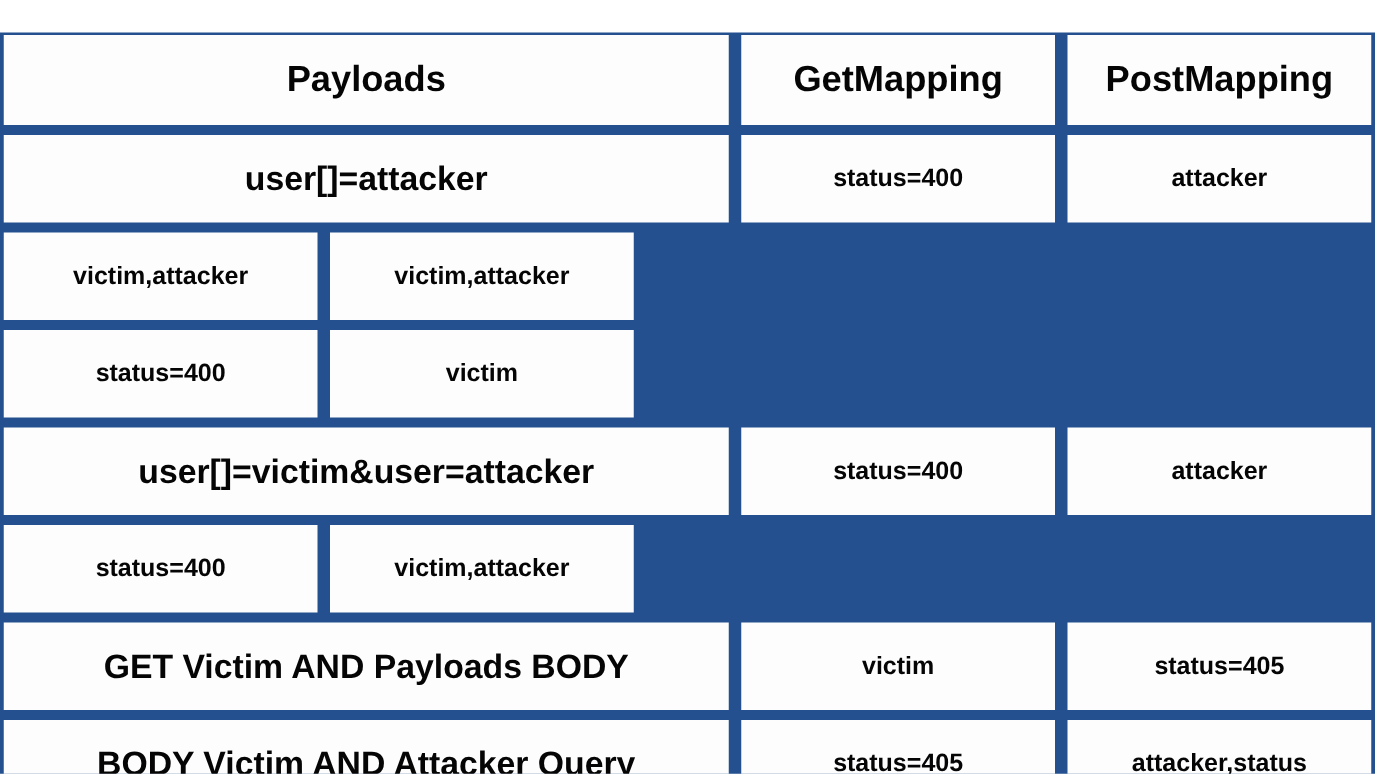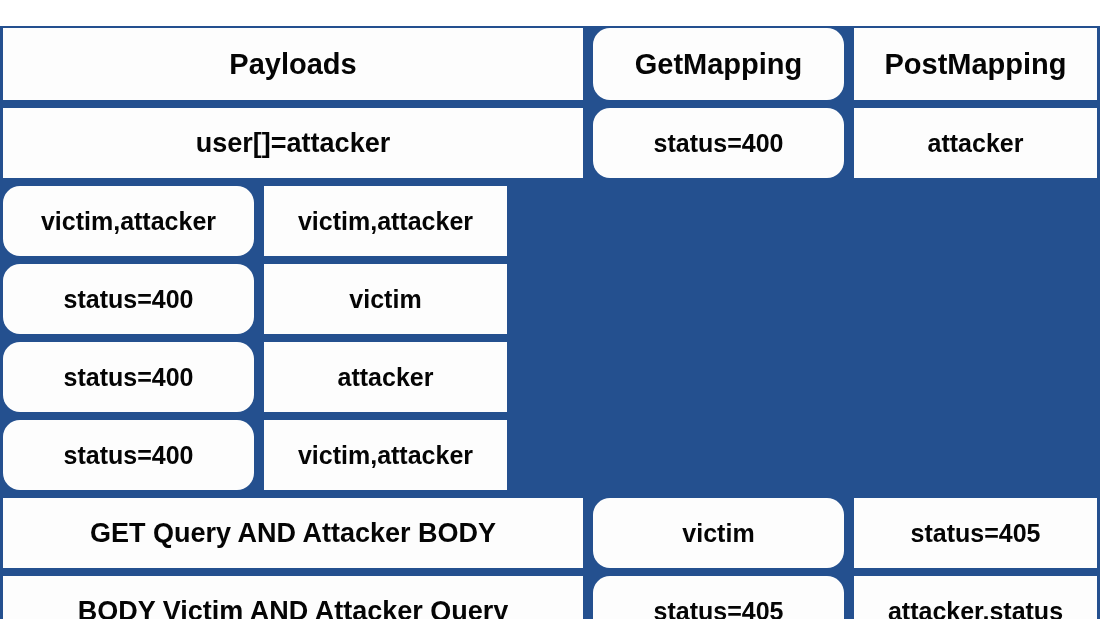--- a/index.html
+++ b/index.html
@@ -46,29 +46,29 @@
     box-sizing: border-box;
     text-align: center;
     color: #050505;
     font-weight: bold;
     line-height: 1.05;
     overflow: hidden;
     white-space: nowrap;
   }
 
   .col-payloads  { flex: 0 0 580px; margin-right: 10px; }
-  .col-get       { flex: 0 0 251px; margin-right: 10px; border-radius: 17px; }
+  .col-get       { flex: 0 0 251px; margin-right: 10px; }
   .col-post      { flex: 0 0 243px; text-align: center; }
 
   .header-row .cell { font-size: 29px; }
   .data-row  .cell  { font-size: 26px; }
 
   .data-row .col-payloads { font-size: 27px; }
   .data-row .col-get,
-  .data-row .col-post { font-size: 25px; }
+  .data-row .col-post { font-size: 20px; }
 </style>
 </head>
 <body>
 
 <div id="table-root">
 
   <div class="table-row header-row">
     <div class="cell col-payloads">Payloads</div>
     <div class="cell col-get">GetMapping</div>
     <div class="cell col-post">PostMapping</div>
@@ -84,31 +84,32 @@
     <div class="cell col-get">victim,attacker</div>
     <div class="cell col-post">victim,attacker</div>
   </div>
 
   <div class="table-row data-row">
     <div class="cell col-get">status=400</div>
     <div class="cell col-post">victim</div>
   </div>
 
   <div class="table-row data-row">
+    <div class="cell col-payloads">user[]=victim&amp;user=attacker</div>
     <div class="cell col-get">status=400</div>
     <div class="cell col-post">attacker</div>
   </div>
 
   <div class="table-row data-row">
     <div class="cell col-get">status=400</div>
     <div class="cell col-post">victim,attacker</div>
   </div>
 
   <div class="table-row data-row">
-    <div class="cell col-payloads">GET Query AND Attacker BODY</div>
+    <div class="cell col-payloads">GET Victim AND Payloads BODY</div>
     <div class="cell col-get">victim</div>
     <div class="cell col-post">status=405</div>
   </div>
 
   <div class="table-row data-row">
     <div class="cell col-payloads">BODY Victim AND Attacker Query</div>
     <div class="cell col-get">status=405</div>
     <div class="cell col-post">attacker,status</div>
   </div>
 

